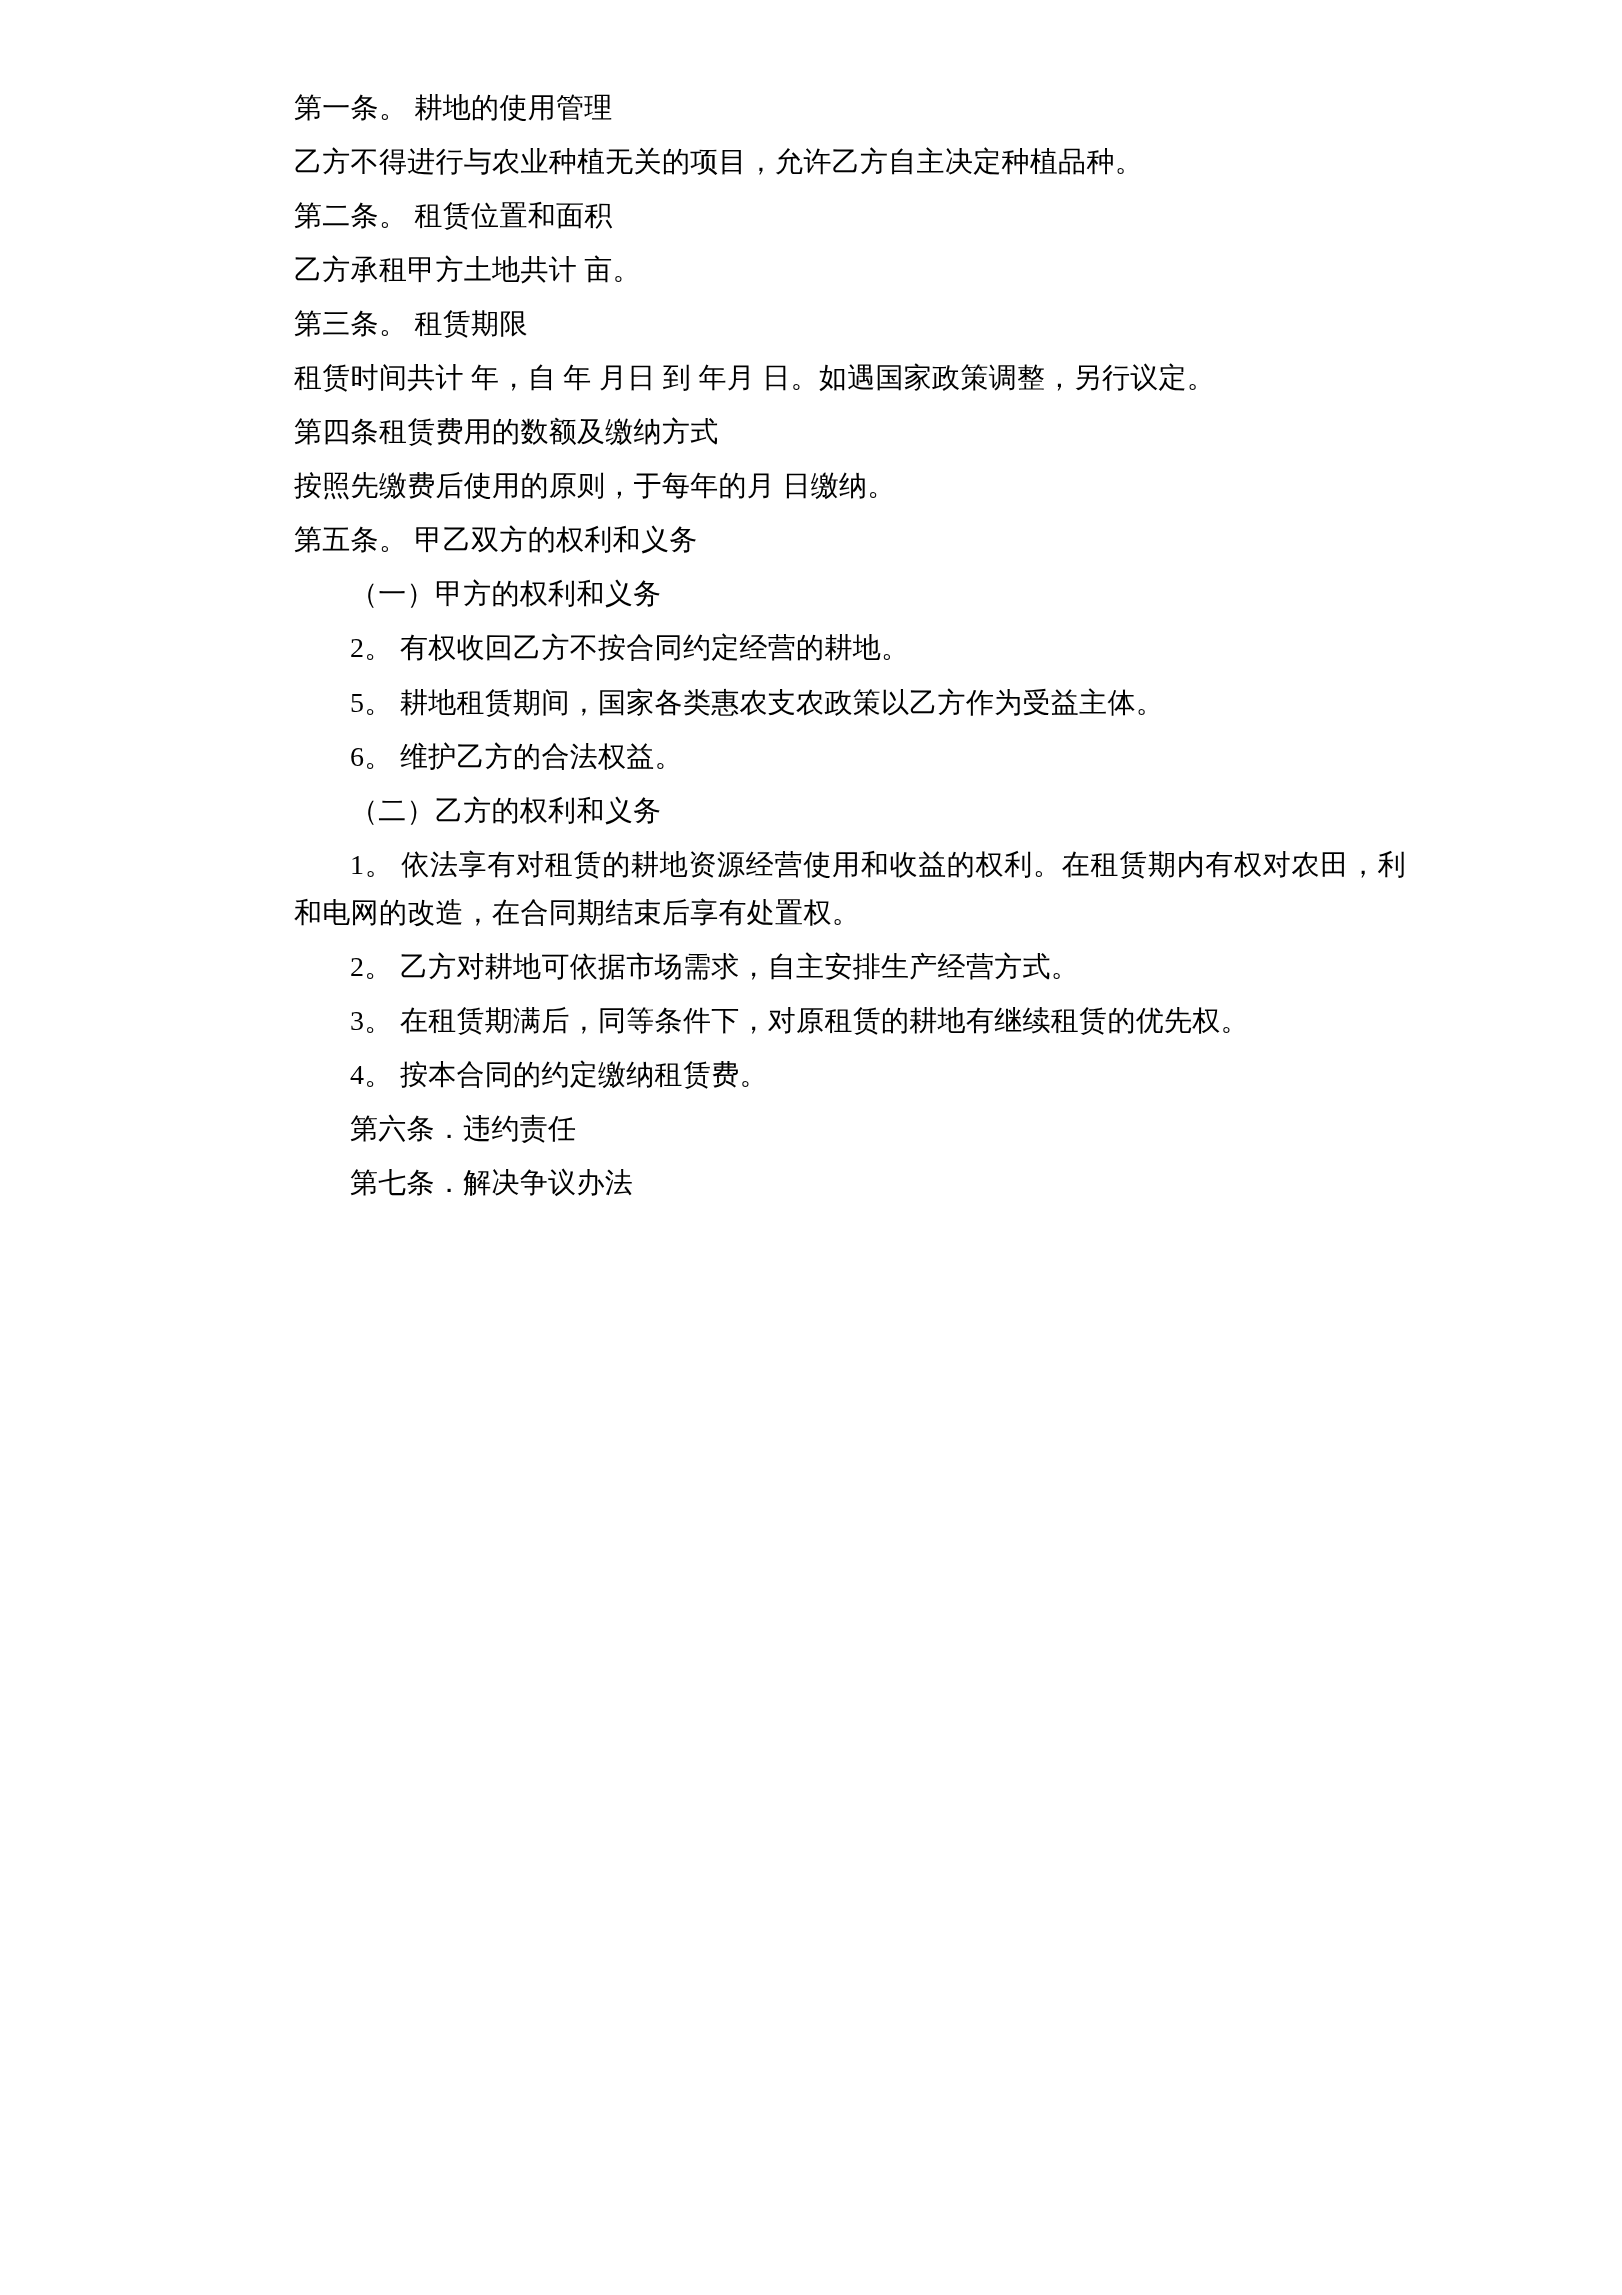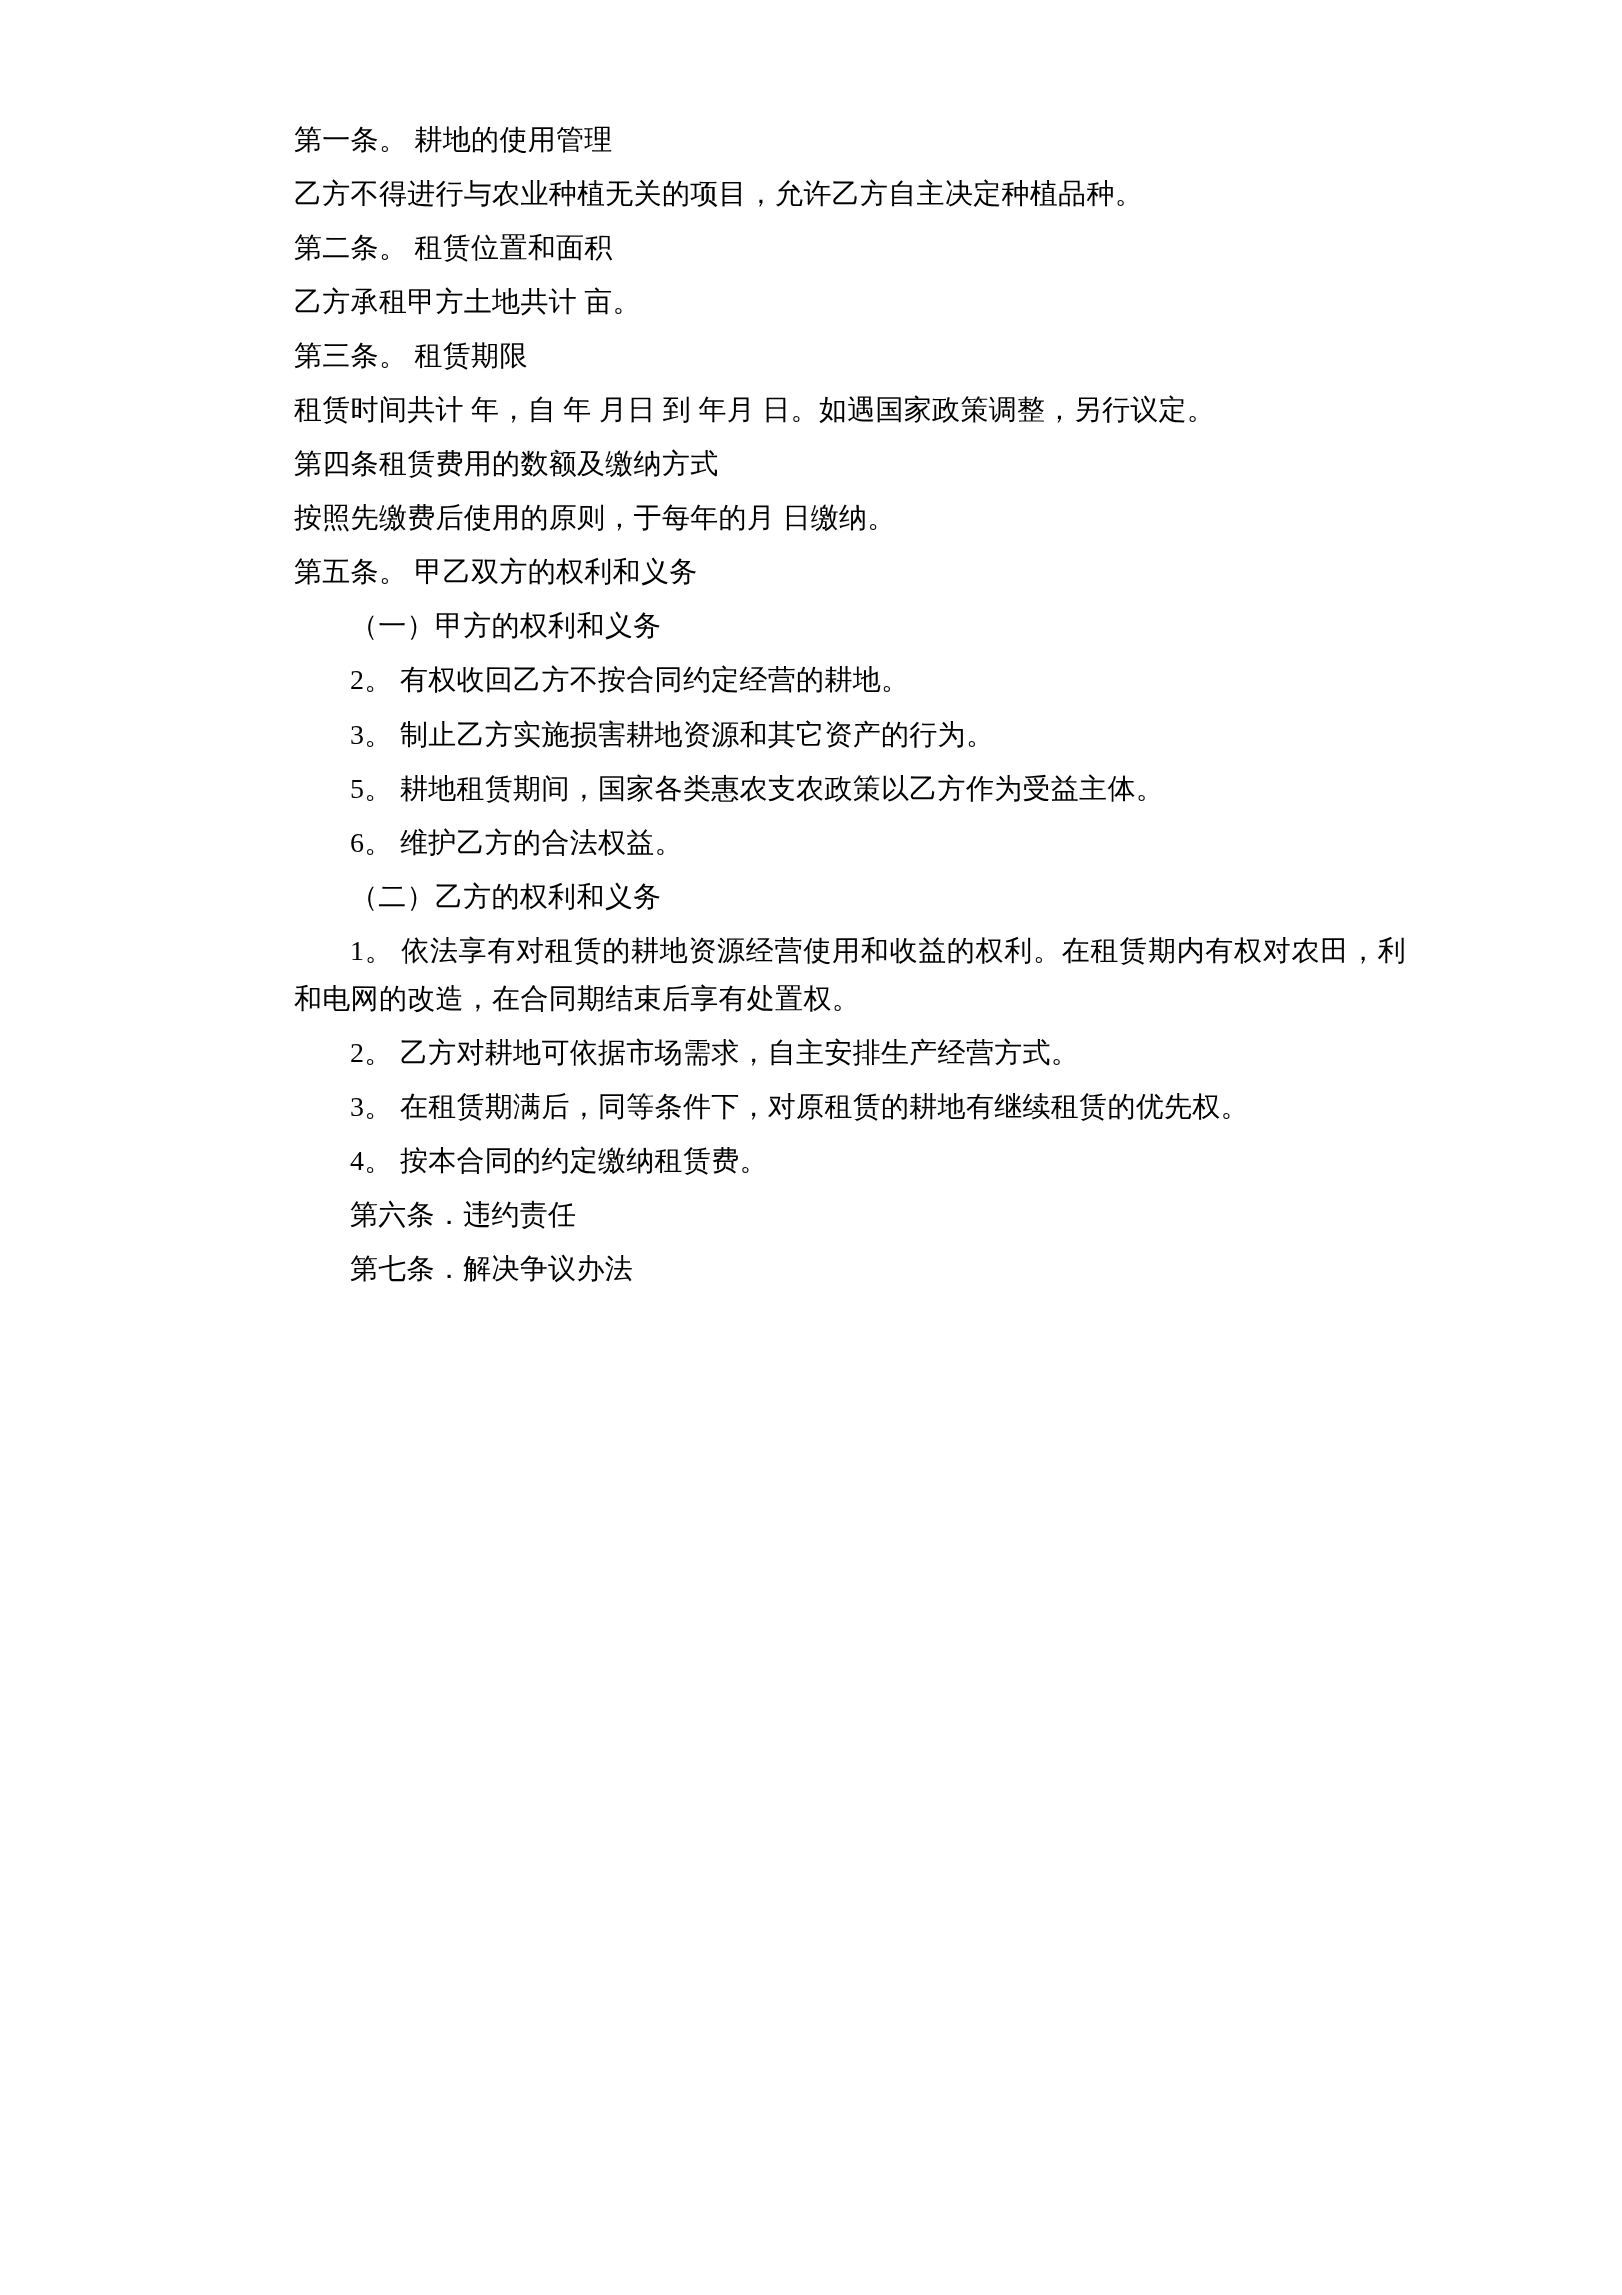--- a/index.html
+++ b/index.html
@@ -12,21 +12,21 @@
     height: 2295px;
     font-family: "Liberation Serif", "DejaVu Serif", serif;
     color: #000000;
     -webkit-font-smoothing: antialiased;
   }
   .page {
     position: relative;
     width: 1623px;
     height: 2295px;
     box-sizing: border-box;
-    padding: 116px 157px 131px 294px;
+    padding: 84px 157px 131px 294px;
     border-radius: 7px;
   }
   .doc-body {
     width: 1112px;
   }
   p {
     margin: 0;
     font-size: 28px;
     line-height: 1.72;
     letter-spacing: 0.3px;
@@ -58,21 +58,20 @@
     <p class="para">乙方承租甲方土地共计 亩。</p>
     <p class="para">第三条。  租赁期限</p>
     <p class="para">租赁时间共计 年，自 年 月日 到 年月 日。如遇国家政策调整，另行议定。</p>
 
     <p class="para bold">第四条租赁费用的数额及缴纳方式</p>
     <p class="para bold">按照先缴费后使用的原则，于每年的月 日缴纳。</p>
     <p class="para bold">第五条。  甲乙双方的权利和义务</p>
 
     <p class="para bold listrow">（一）甲方的权利和义务</p>
     <p class="para bold listrow">2。  有权收回乙方不按合同约定经营的耕地。</p>
-    <p class="para bold listrow">3。  制止乙方实施损害耕地资源和其它资产的行为。</p>
     <p class="para bold listrow">5。  耕地租赁期间，国家各类惠农支农政策以乙方作为受益主体。</p>
     <p class="para bold listrow">6。  维护乙方的合法权益。</p>
 
     <p class="para bold listrow">（二）乙方的权利和义务</p>
     <p class="para bold flow">1。  依法享有对租赁的耕地资源经营使用和收益的权利。在租赁期内有权对农田，利和电网的改造，在合同期结束后享有处置权。</p>
     <p class="para bold listrow">2。  乙方对耕地可依据市场需求，自主安排生产经营方式。</p>
     <p class="para bold listrow">3。  在租赁期满后，同等条件下，对原租赁的耕地有继续租赁的优先权。</p>
     <p class="para bold listrow">4。  按本合同的约定缴纳租赁费。</p>
 
     <p class="para bold listrow">第六条．违约责任</p>

